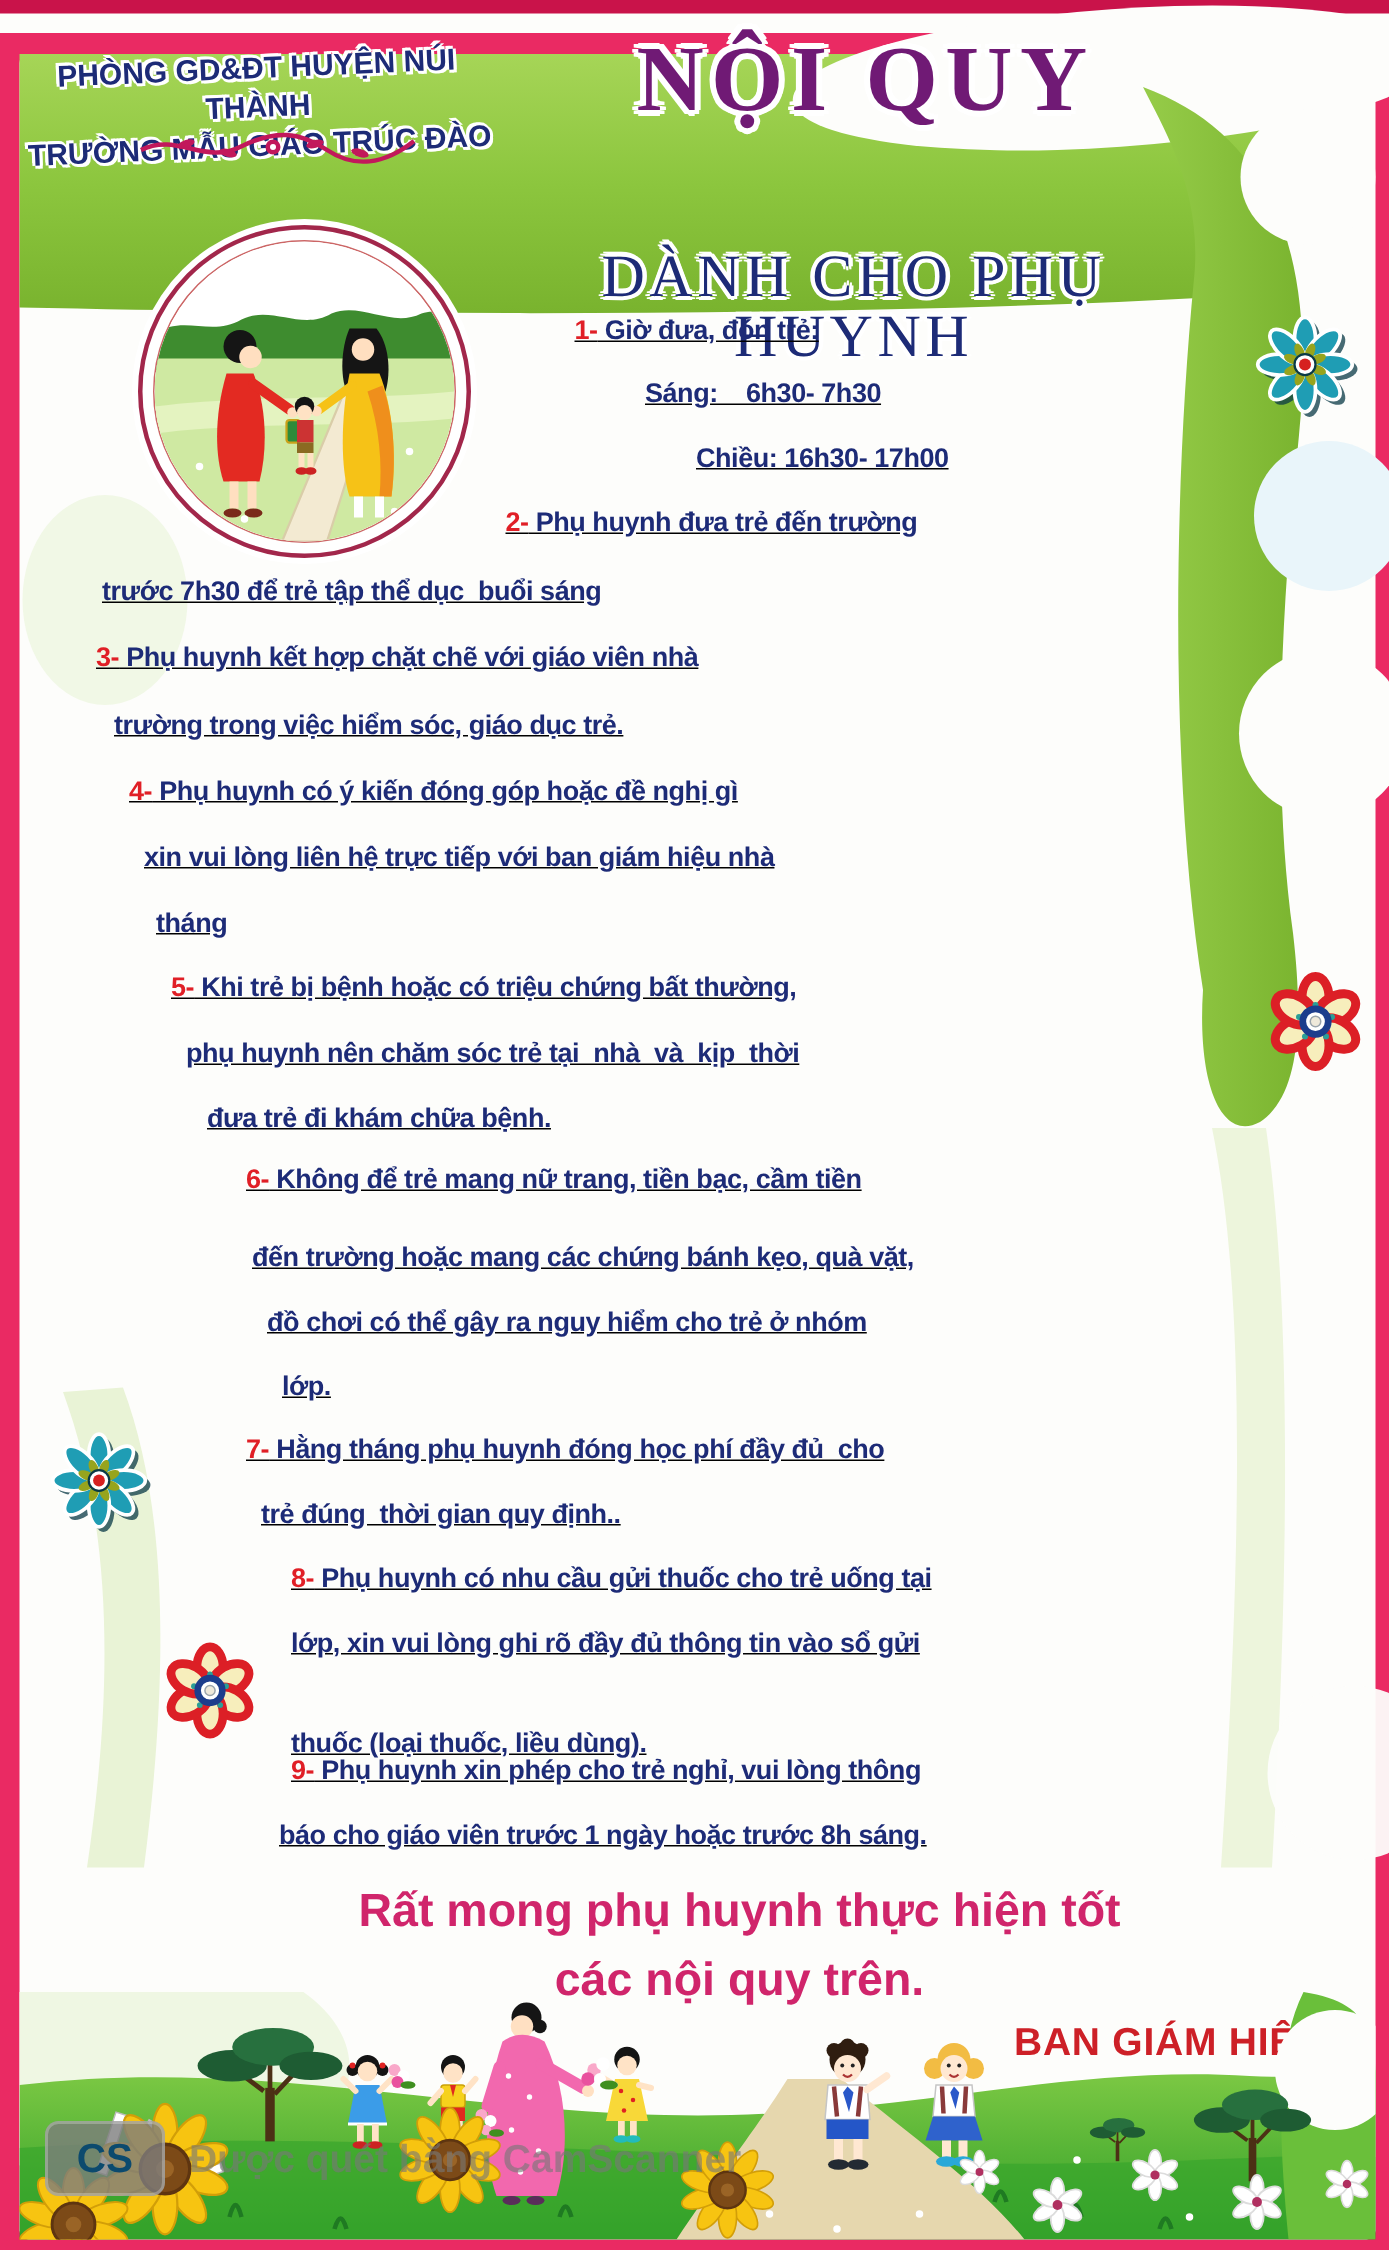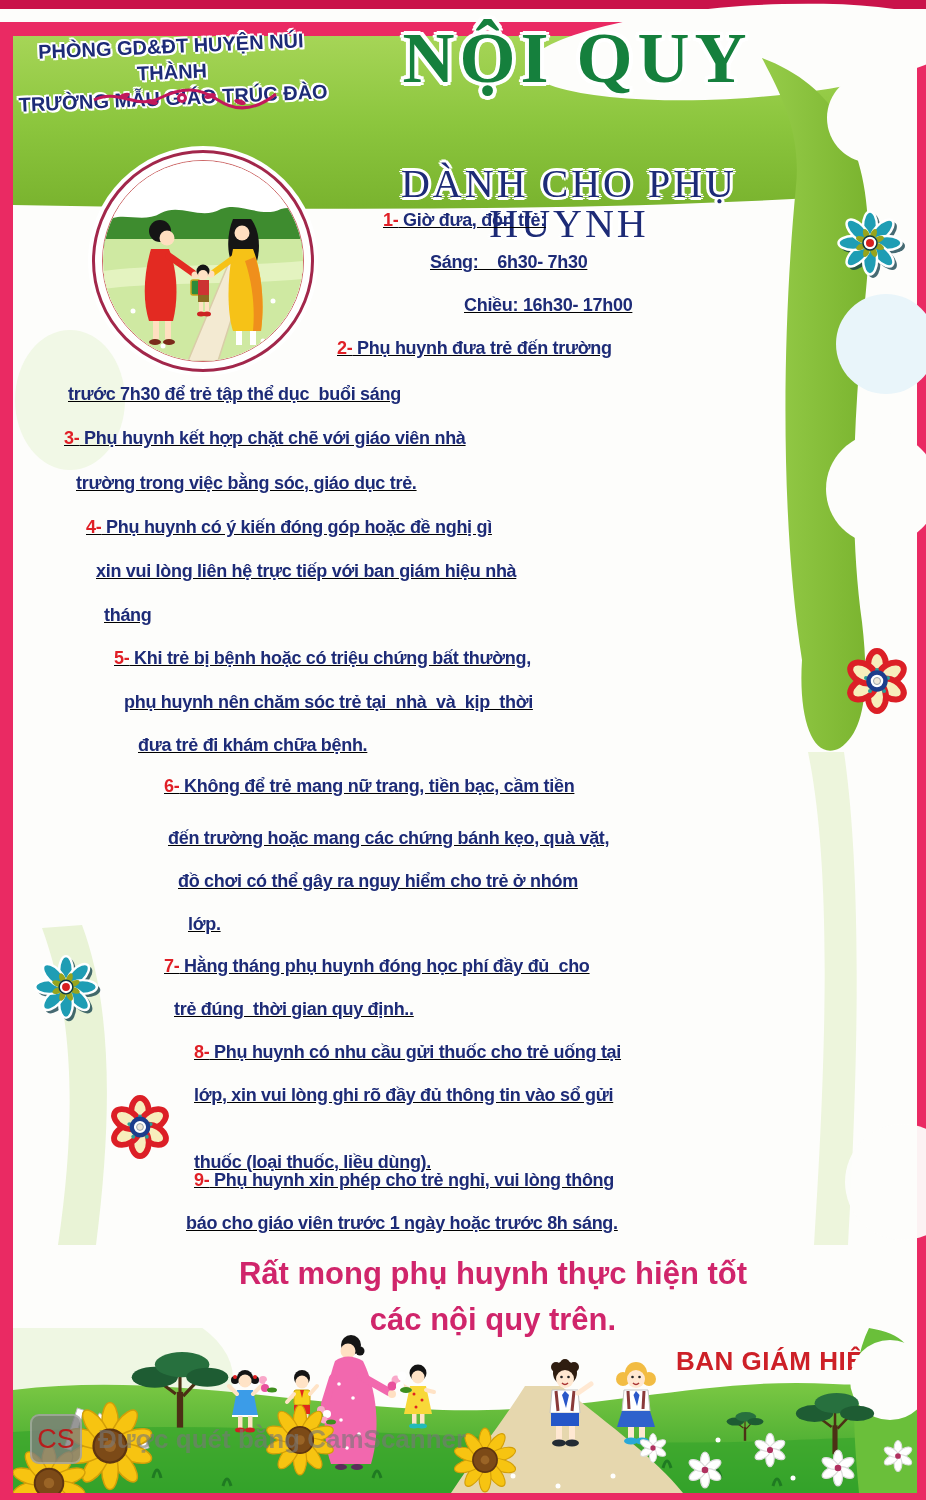--- a/index.html
+++ b/index.html
@@ -10,43 +10,43 @@
   .pink-frame{position:absolute;top:22px;left:0;right:0;bottom:0;background:#ea2a63;z-index:1;}
   .paper{position:absolute;top:36px;left:13px;right:9px;bottom:7px;background:#fdfdfb;z-index:2;border-radius:6px;}
   .bg-svg{position:absolute;top:0;left:0;z-index:3;}
   .content{position:absolute;top:0;left:0;width:926px;height:1500px;z-index:4;}
   
   .school-head{position:absolute;left:16px;top:33px;width:312px;text-align:center;
     transform:rotate(-2.5deg);color:#1d2b77;font-weight:bold;font-size:20px;line-height:1.3;
     text-shadow:-2px 0 #fff,2px 0 #fff,0 -2px #fff,0 2px #fff,2px 2px #fff,-2px -2px #fff;}
   .flourish{position:absolute;left:90px;top:84px;width:190px;height:30px;}
   .big-title{position:absolute;left:352px;top:22px;width:450px;text-align:center;
-    font-family:"Liberation Serif","DejaVu Serif",serif;font-weight:bold;font-size:72px;
-    letter-spacing:5px;color:#15803d;line-height:1;
+    font-family:"Liberation Serif","DejaVu Serif",serif;font-weight:bold;font-size:62px;
+    letter-spacing:5px;color:#701a75;line-height:1;
     text-shadow:-4px 0 #fff,4px 0 #fff,0 -4px #fff,0 4px #fff,-3px -3px #fff,3px -3px #fff,-3px 3px #fff,3px 3px #fff;}
   .sub-title{position:absolute;left:316px;top:126px;width:506px;text-align:center;
     font-family:"Liberation Serif","DejaVu Serif",serif;font-weight:normal;font-size:40px;
     letter-spacing:3px;color:#1d2b77;line-height:1;
     text-shadow:-3px 0 #fff,3px 0 #fff,0 -3px #fff,0 3px #fff,-2px -2px #fff,2px -2px #fff,-2px 2px #fff,2px 2px #fff;margin-top:38px;}
   
   .circle-ill{position:absolute;left:92px;top:150px;width:216px;height:216px;border-radius:50%;
     background:#fff;border:3px solid #a2274b;box-shadow:0 0 0 4px #fff;z-index:4;}
   .circle-inner{position:absolute;inset:7px;border-radius:50%;overflow:hidden;border:1px solid #c66;}
   
   .rule-line{position:absolute;white-space:pre;font-weight:bold;font-size:18px;letter-spacing:-0.3px;line-height:1.2;text-decoration:underline;}
   .seg-navy{color:#1d2b77;}
   .seg-red{color:#e01f26;}
   
   .closing-line{position:absolute;left:203px;width:580px;text-align:center;font-weight:bold;
     font-size:31px;color:#d0256b;}
   .signature{position:absolute;left:676px;top:1346px;font-weight:bold;font-size:26px;color:#cd2027;letter-spacing:0.5px;}
   
   .watermark{position:absolute;left:30px;top:1414px;display:flex;align-items:center;gap:16px;z-index:6;}
-  .cs-badge{width:52px;height:50px;border-radius:9px;background:rgba(125,125,125,0.8);
-    display:flex;align-items:center;justify-content:center;color:#b91c1c;font-weight:normal;font-size:27px;
+  .cs-badge{width:80px;height:50px;border-radius:9px;background:rgba(125,125,125,0.8);
+    display:flex;align-items:center;justify-content:center;color:#0c4a6e;font-weight:bold;font-size:27px;
     box-shadow:inset 0 0 0 2px rgba(255,255,255,0.25);}
   .wm-text{font-size:26px;font-weight:600;color:rgba(120,120,120,0.62);white-space:nowrap;}
   .scene-svg{position:absolute;left:13px;top:1328px;z-index:5;}
 </style>
 </head>
 <body>
 
 <div class="poster">
   <div class="top-strip"></div>
   <div class="pink-frame"></div>
@@ -211,21 +211,21 @@
       </div>
     </div>
 
     <div id="rules-layer">
         <div class="rule-line" style="left: 383px; top: 210px;"><span class="seg-red">1-</span><span class="seg-navy"> Giờ đưa, đón trẻ:</span></div>
         <div class="rule-line" style="left: 430px; top: 252px;"><span class="seg-navy">Sáng:    6h30- 7h30</span></div>
         <div class="rule-line" style="left: 428px; top: 295px; margin-left: 36px;"><span class="seg-navy">Chiều: 16h30- 17h00</span></div>
         <div class="rule-line" style="left: 337px; top: 338px;"><span class="seg-red">2-</span><span class="seg-navy"> Phụ huynh đưa trẻ đến trường</span></div>
         <div class="rule-line" style="left: 68px; top: 384px;"><span class="seg-navy">trước 7h30 để trẻ tập thể dục  buổi sáng</span></div>
         <div class="rule-line" style="left: 64px; top: 428px;"><span class="seg-red">3-</span><span class="seg-navy"> Phụ huynh kết hợp chặt chẽ với giáo viên nhà</span></div>
-        <div class="rule-line" style="left: 76px; top: 473px;"><span class="seg-navy">trường trong việc bằng sóc, giáo dục trẻ.</span></div>
+        <div class="rule-line" style="left: 76px; top: 473px;"><span class="seg-navy">trường trong việc hiểm sóc, giáo dục trẻ.</span></div>
         <div class="rule-line" style="left: 86px; top: 517px;"><span class="seg-red">4-</span><span class="seg-navy"> Phụ huynh có ý kiến đóng góp hoặc đề nghị gì</span></div>
         <div class="rule-line" style="left: 96px; top: 561px;"><span class="seg-navy">xin vui lòng liên hệ trực tiếp với ban giám hiệu nhà</span></div>
         <div class="rule-line" style="left: 104px; top: 605px;"><span class="seg-navy">tháng</span></div>
         <div class="rule-line" style="left: 114px; top: 648px;"><span class="seg-red">5-</span><span class="seg-navy"> Khi trẻ bị bệnh hoặc có triệu chứng bất thường,</span></div>
         <div class="rule-line" style="left: 124px; top: 692px;"><span class="seg-navy">phụ huynh nên chăm sóc trẻ tại  nhà  và  kịp  thời</span></div>
         <div class="rule-line" style="left: 138px; top: 735px;"><span class="seg-navy">đưa trẻ đi khám chữa bệnh.</span></div>
         <div class="rule-line" style="left: 164px; top: 776px;"><span class="seg-red">6-</span><span class="seg-navy"> Không để trẻ mang nữ trang, tiền bạc, cầm tiền</span></div>
         <div class="rule-line" style="left: 168px; top: 828px;"><span class="seg-navy">đến trường hoặc mang các chứng bánh kẹo, quà vặt,</span></div>
         <div class="rule-line" style="left: 178px; top: 871px;"><span class="seg-navy">đồ chơi có thể gây ra nguy hiểm cho trẻ ở nhóm</span></div>
         <div class="rule-line" style="left: 188px; top: 914px;"><span class="seg-navy">lớp.</span></div>

